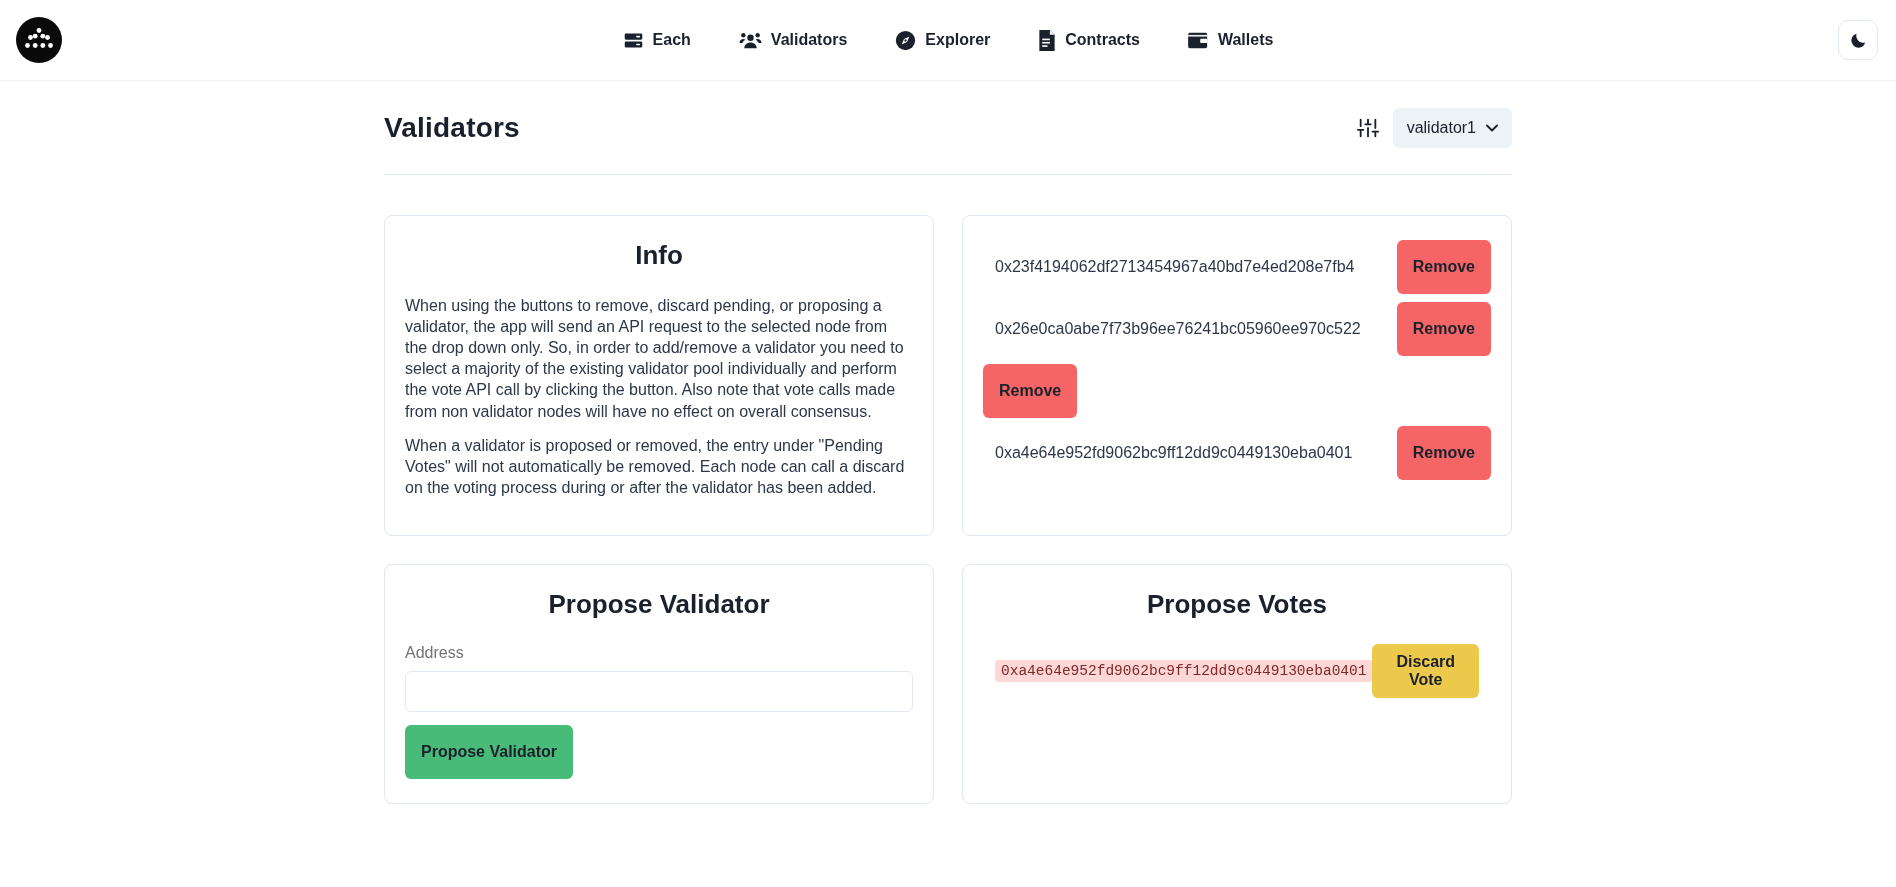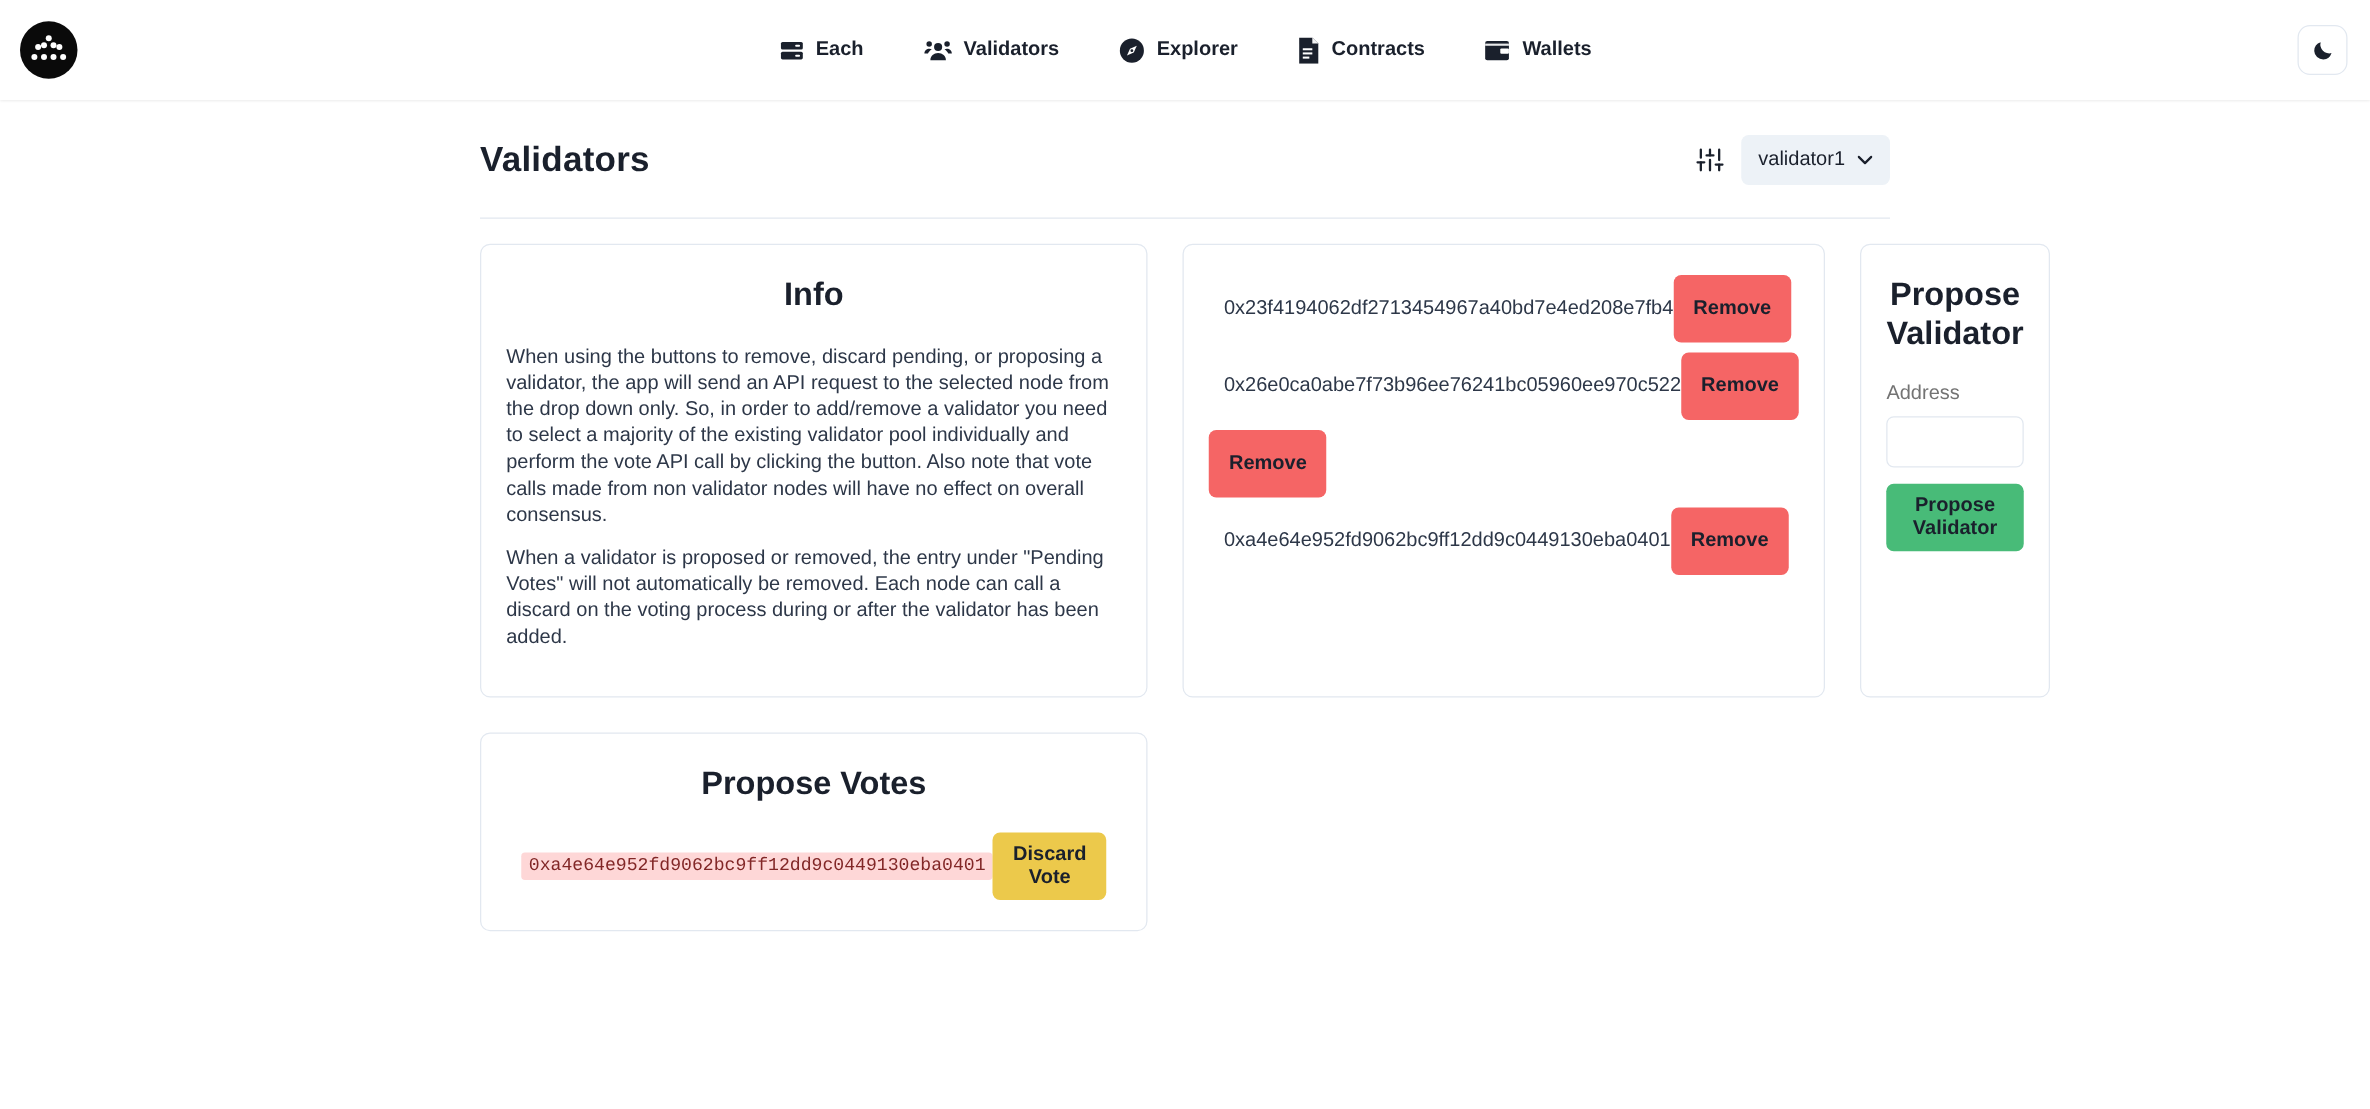--- a/index.html
+++ b/index.html
@@ -29,33 +29,33 @@
   .page-title { font-size:28px; font-weight:bold; color:#1A202C; letter-spacing:.2px; }
   .header-controls { display:flex; align-items:center; gap:14px; }
   .node-select {
     display:flex; align-items:center; gap:10px; background:#EDF2F7;
     border:none; border-radius:6px; height:40px; padding:0 14px;
     font-size:16px; color:#1A202C; cursor:pointer;
   }
   .divider { border:none; border-top:1px solid #E2E8F0; margin-top:26px; }
 
   
-  .cards { display:grid; grid-template-columns:1fr 1fr 1fr; column-gap:16px; row-gap:28px; margin-top:20px;gap:28px; }
+  .cards { display:grid; grid-template-columns:1fr 1fr; column-gap:16px; row-gap:28px; margin-top:40px;gap:28px; }
   .card {
     background:#ffffff; border:1px solid #E2E8F0; border-radius:8px;
     padding:24px 20px;
   }
   .card-title { text-align:center; font-size:26px; font-weight:bold; color:#1A202C; margin-bottom:24px; }
 
   
   .info-text p { font-size:16px; line-height:1.32; margin-bottom:13px; color:#2D3748; }
   .info-text p.lead { font-weight:bold; }
 
   
-  .validator-row { display:flex; align-items:center; margin-bottom:8px; }
+  .validator-row { display:flex; align-items:center; justify-content:space-between; margin-bottom:8px; }
   .validator-address { font-size:16px; color:#2D3748; padding-left:12px; }
   .btn {
     border:none; border-radius:6px; height:54px; padding:0 16px;
     font-family:"Liberation Sans", sans-serif;
     font-size:16px; font-weight:bold; color:#1A202C; cursor:pointer;
   }
   .btn-remove { background:#F56565; }
   .btn-green  { background:#48BB78; }
   .btn-yellow { background:#ECC94B; }
 

